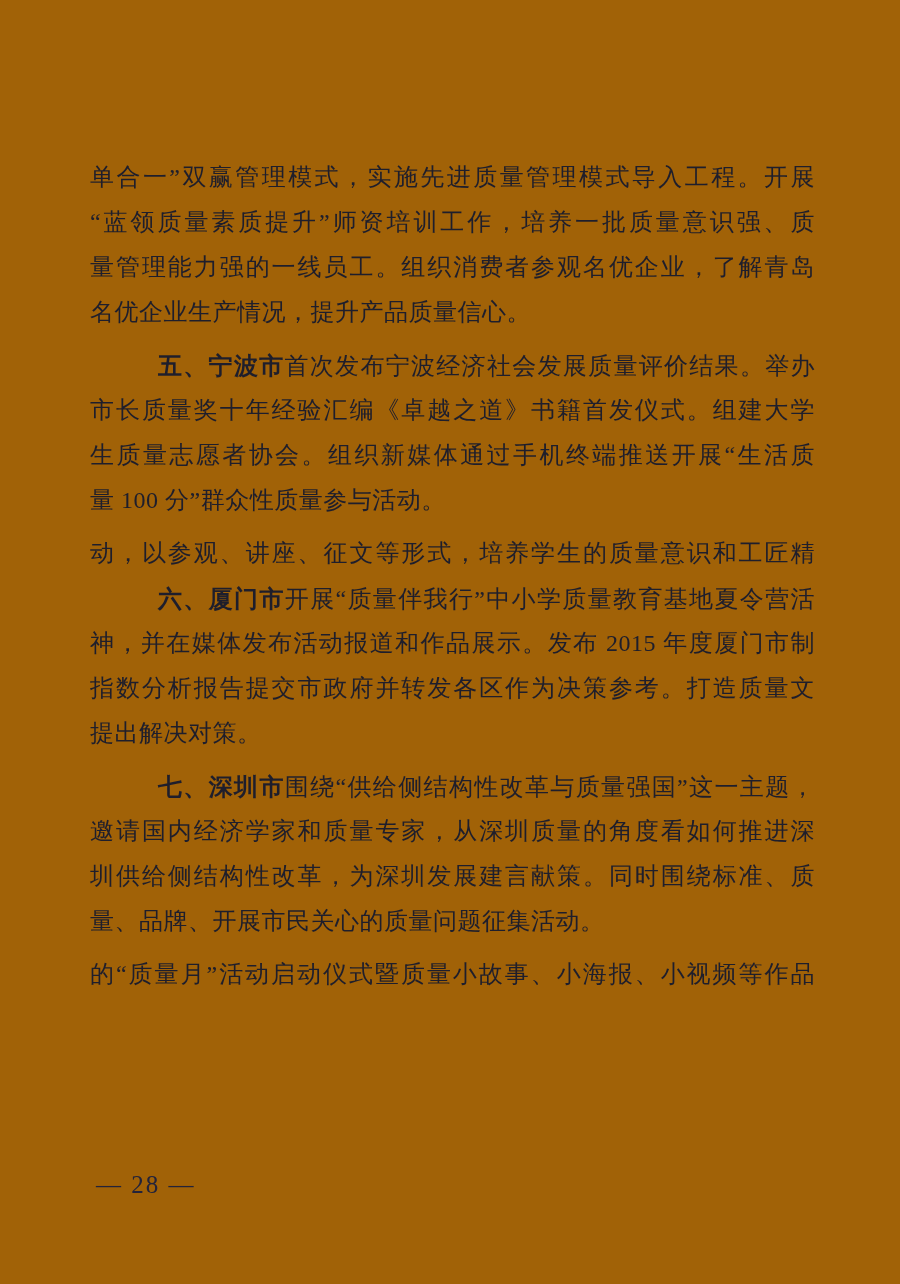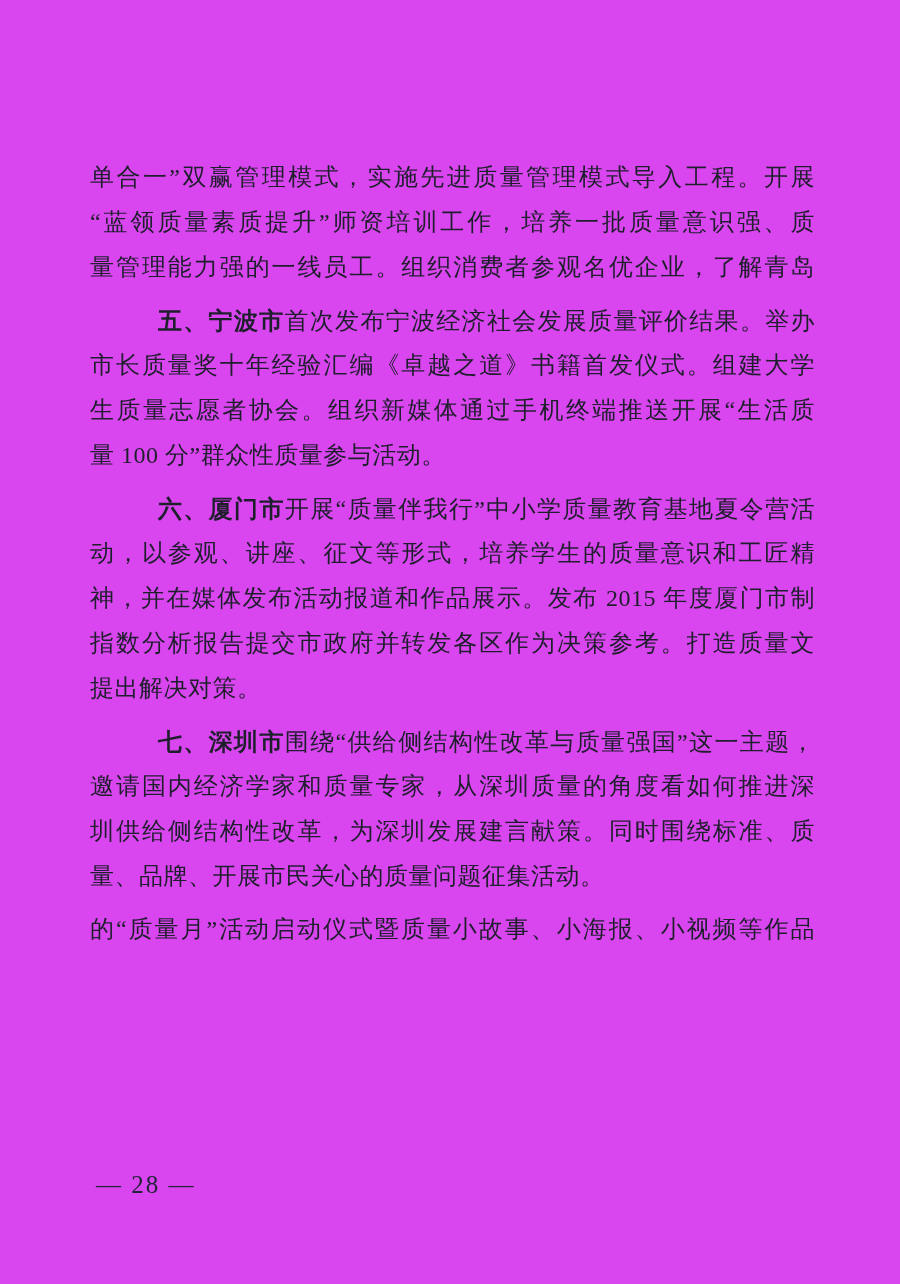--- a/index.html
+++ b/index.html
@@ -5,21 +5,21 @@
   html, body {
     margin: 0;
     padding: 0;
     background: #e8e8e8;
   }
   .page {
     position: relative;
     width: 900px;
     height: 1284px;
     margin: 0 auto;
-    background: #d946ef;
+    background: #a16207;
     overflow: hidden;
     font-family: "Liberation Serif", serif;
     color: #1e1e2c;
   }
   .text-block {
     position: absolute;
     left: 90px;
     top: 155px;
     width: 725px;
   }
@@ -57,30 +57,31 @@
 </style>
 </head>
 <body>
 
 <div class="page">
   <div class="text-block" id="text-block">
       <div class="para">
         <div class="line">单合一”双赢管理模式，实施先进质量管理模式导入工程。开展</div>
         <div class="line">“蓝领质量素质提升”师资培训工作，培养一批质量意识强、质</div>
         <div class="line">量管理能力强的一线员工。组织消费者参观名优企业，了解青岛</div>
+        <div class="line final">名优企业生产情况，提升产品质量信心。</div>
       </div>
       <div class="para">
         <div class="line indent"><span class="lead">五、宁波市</span>首次发布宁波经济社会发展质量评价结果。举办</div>
         <div class="line">市长质量奖十年经验汇编《卓越之道》书籍首发仪式。组建大学</div>
         <div class="line">生质量志愿者协会。组织新媒体通过手机终端推送开展“生活质</div>
         <div class="line final">量 100 分”群众性质量参与活动。</div>
       </div>
       <div class="para">
+        <div class="line">动，以参观、讲座、征文等形式，培养学生的质量意识和工匠精</div>
         <div class="line indent"><span class="lead">六、厦门市</span>开展“质量伴我行”中小学质量教育基地夏令营活</div>
-        <div class="line">动，以参观、讲座、征文等形式，培养学生的质量意识和工匠精</div>
         <div class="line">神，并在媒体发布活动报道和作品展示。发布 2015 年度厦门市制</div>
         <div class="line">指数分析报告提交市政府并转发各区作为决策参考。打造质量文</div>
         <div class="line final">提出解决对策。</div>
       </div>
       <div class="para">
         <div class="line indent"><span class="lead">七、深圳市</span>围绕“供给侧结构性改革与质量强国”这一主题，</div>
         <div class="line">邀请国内经济学家和质量专家，从深圳质量的角度看如何推进深</div>
         <div class="line">圳供给侧结构性改革，为深圳发展建言献策。同时围绕标准、质</div>
         <div class="line final">量、品牌、开展市民关心的质量问题征集活动。</div>
       </div>

